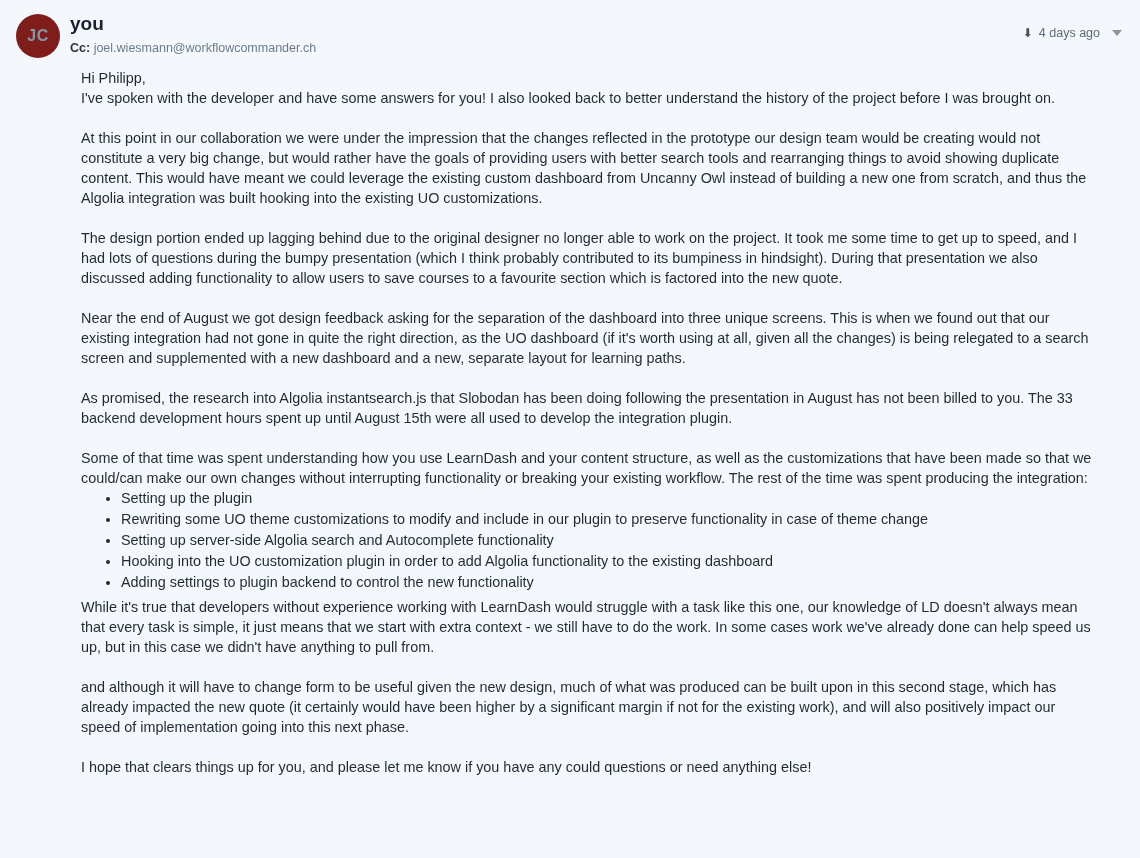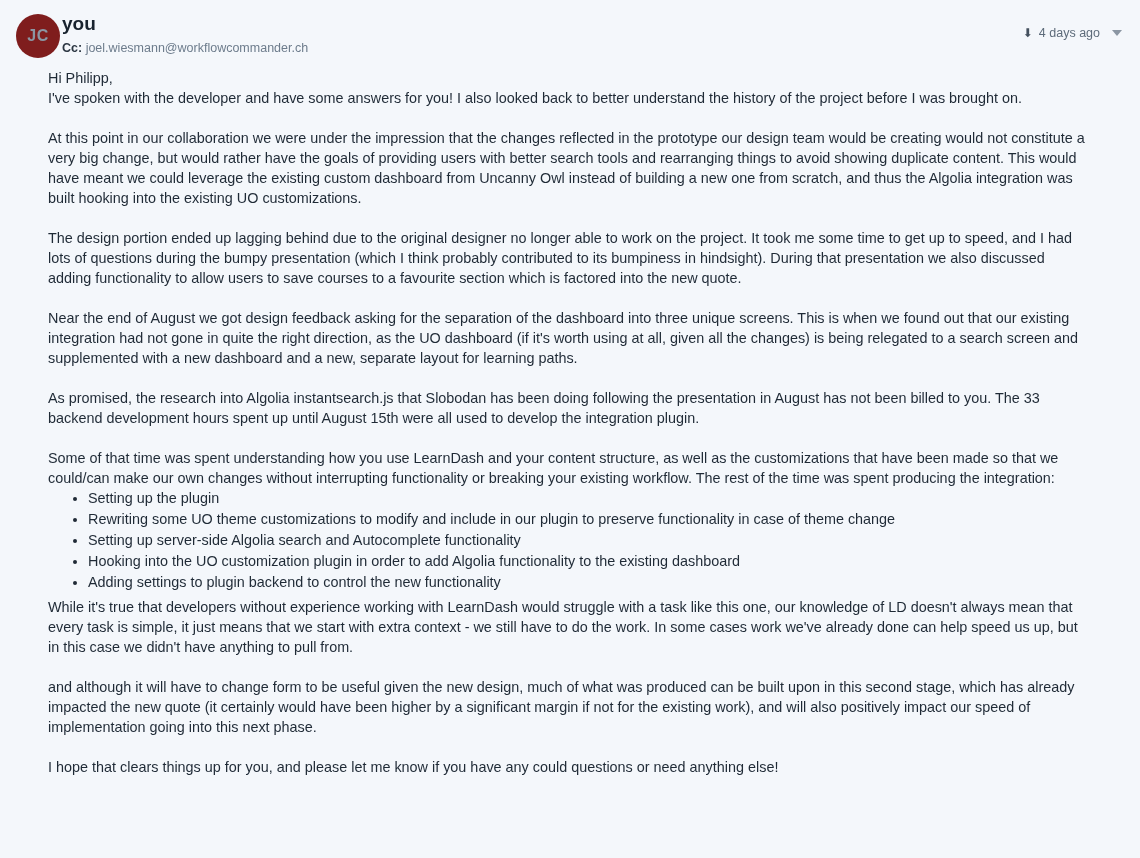--- a/index.html
+++ b/index.html
@@ -35,21 +35,21 @@
     font-size: 16px;
     font-weight: bold;
     display: flex;
     align-items: center;
     justify-content: center;
     flex: 0 0 auto;
     letter-spacing: 0.5px;
     margin-top: 2px;
   }
   .head-text {
-    margin-left: 2px;
+    margin-left: 10px;
     flex: 1 1 auto;
     min-width: 0;
   }
   .sender {
     font-size: 19px;
     font-weight: bold;
     color: #18222e;
     line-height: 24px;
     margin: 0;
   }
@@ -86,21 +86,21 @@
     display: inline-block;
     margin-left: 12px;
     width: 0;
     height: 0;
     border-left: 5px solid transparent;
     border-right: 5px solid transparent;
     border-top: 6px solid #8b96a3;
     margin-right: 2px;
   }
   .body {
-    padding: 10px 33px 0 48px;
+    padding: 10px 33px 0 81px;
     box-sizing: border-box;
     font-size: 14.4px;
     line-height: 20px;
     color: #1f2a36;
   }
   .body p {
     margin: 0 16px 20px 0;
   }
   .body p.tight {
     margin: 0;

